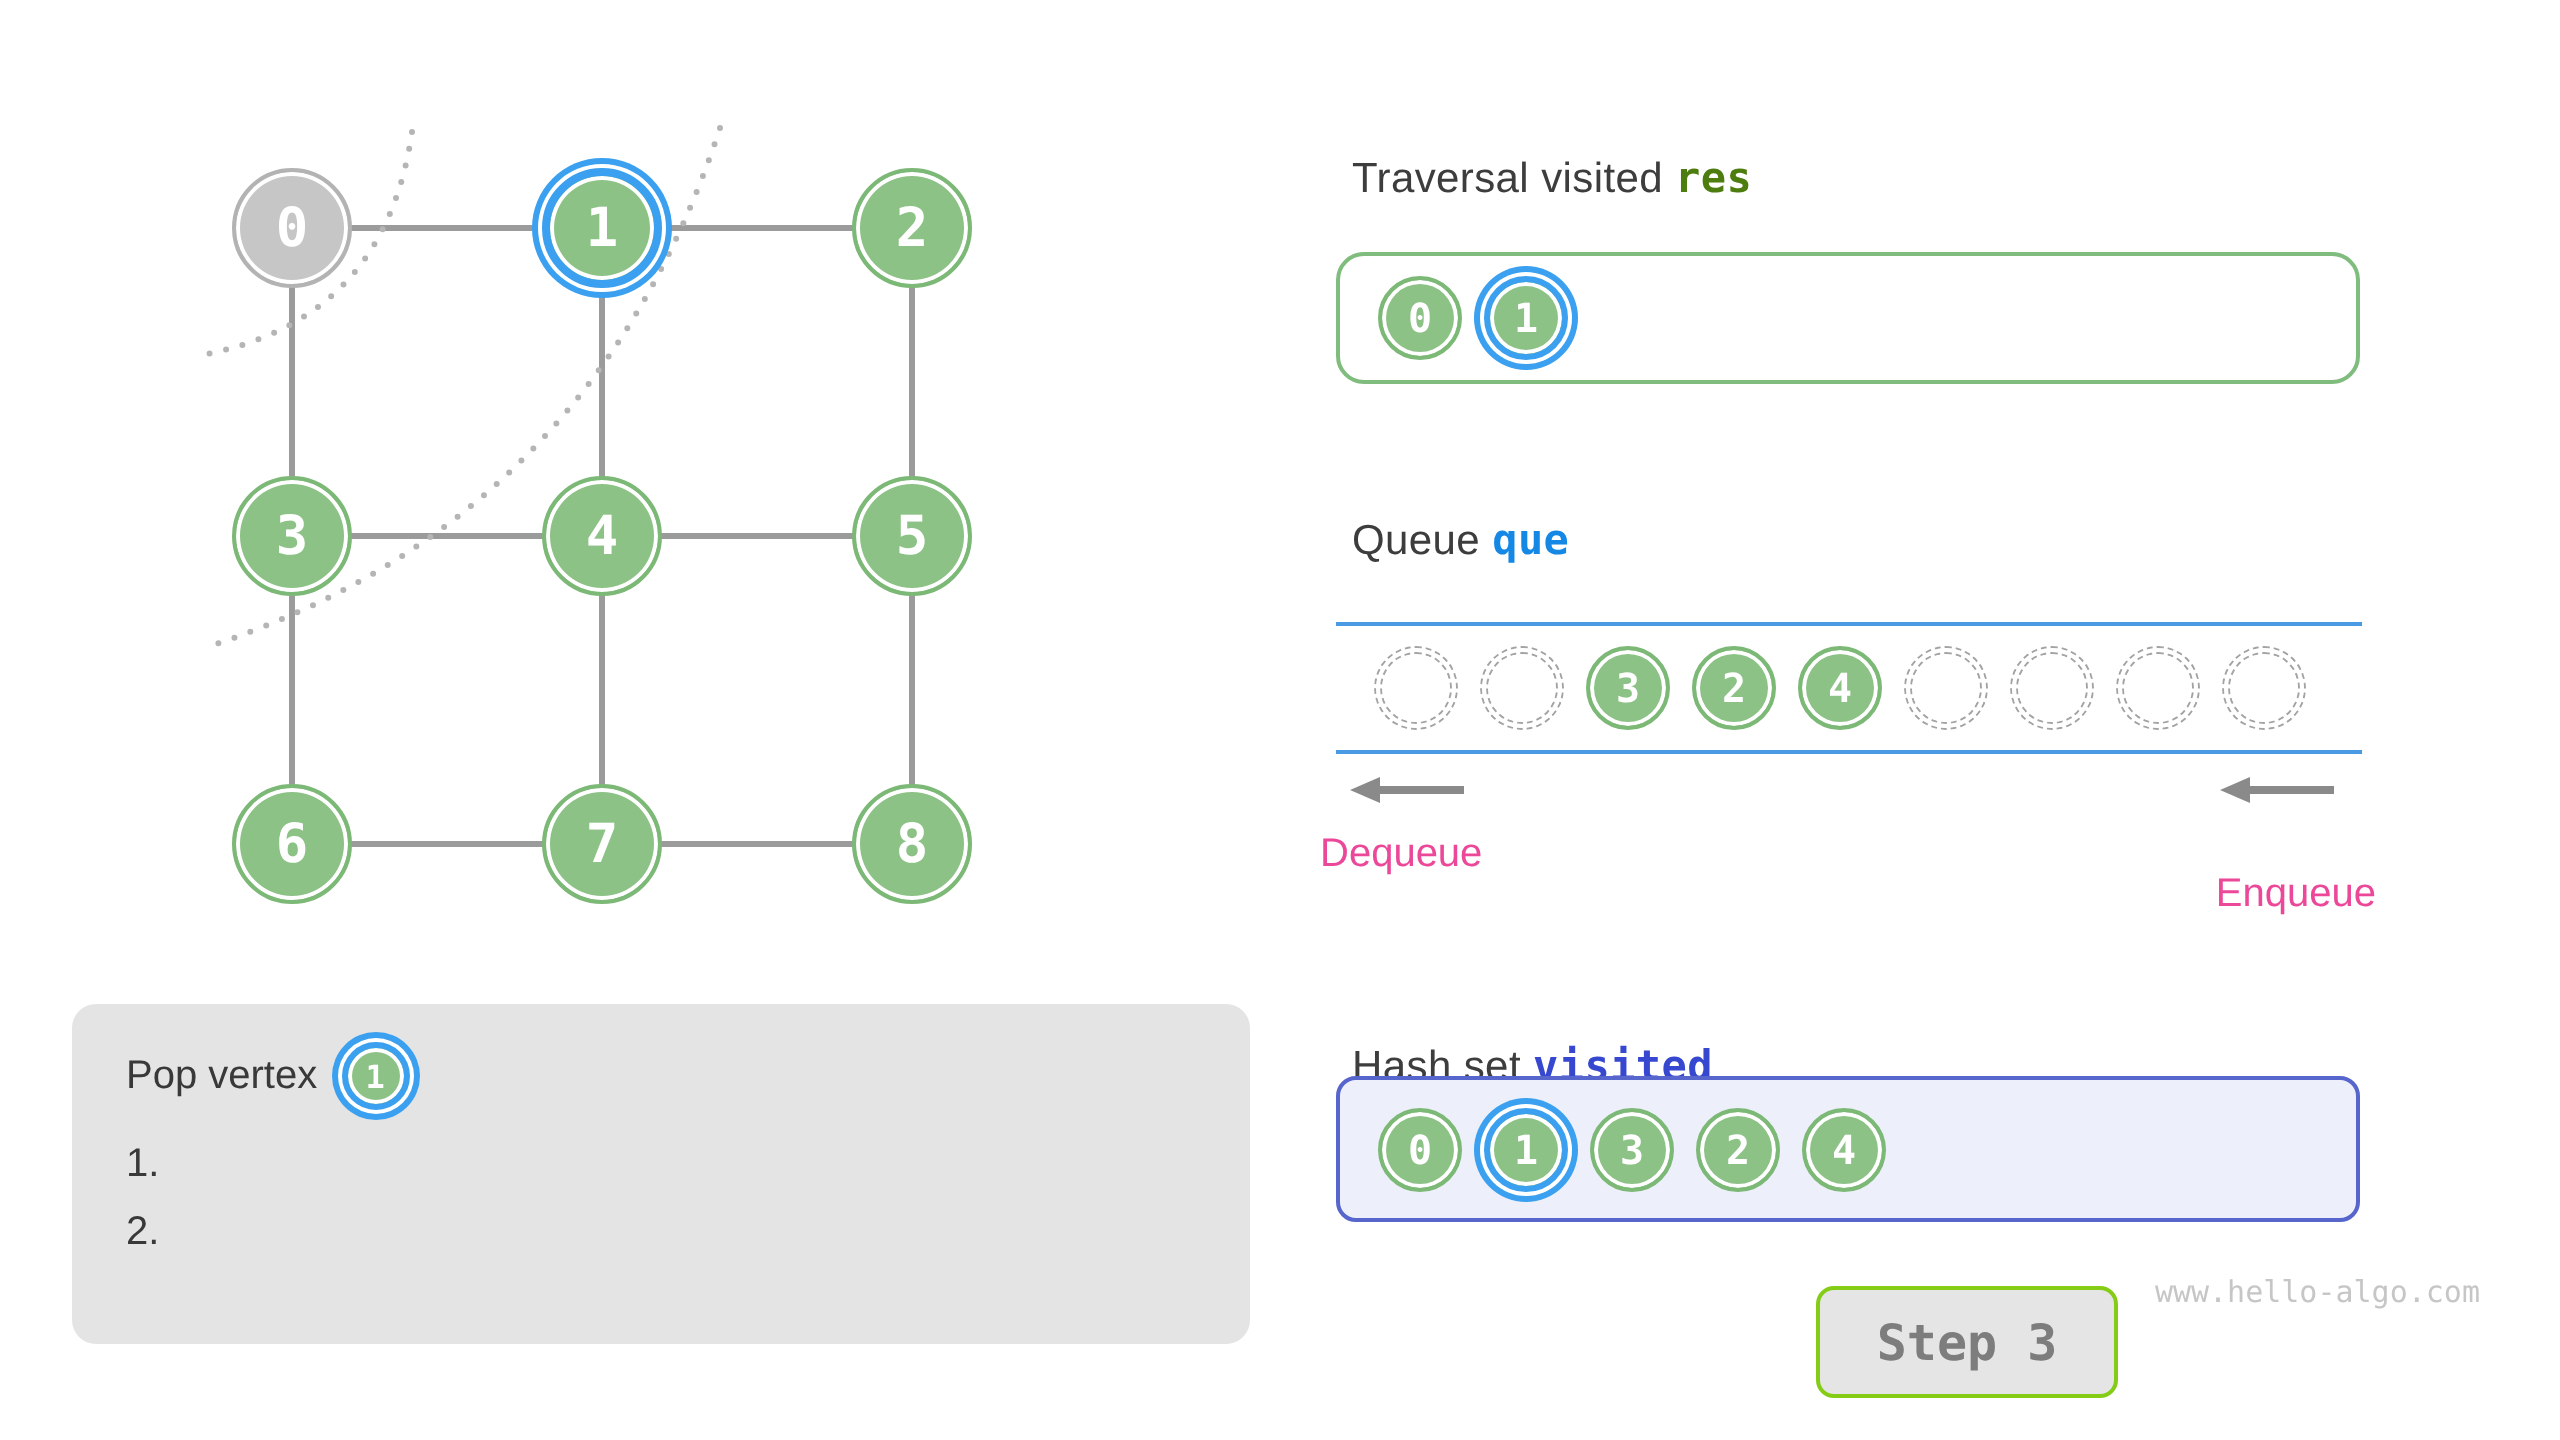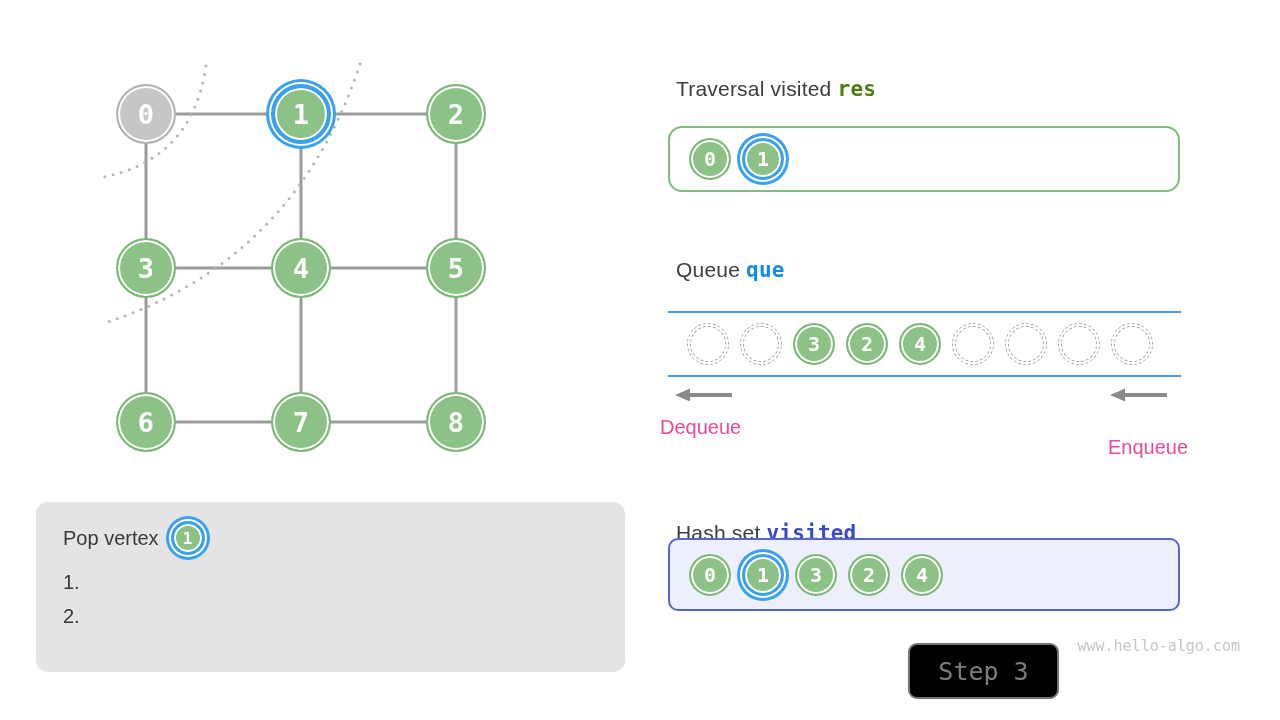--- a/index.html
+++ b/index.html
@@ -47,23 +47,23 @@
   .explain{position:absolute;left:36px;top:502px;width:589px;height:170px;
     background:#e4e4e4;border-radius:12px;box-sizing:border-box;padding:16px 20px 0 27px;
     font-size:20px;color:#393939;}
   .explain-line1{display:flex;align-items:center;gap:12px;height:40px;}
   .explain-list{margin-top:10px;}
   .explain-item{display:flex;margin-top:6px;line-height:28px;}
   .explain-num{width:37px;flex:0 0 auto;}
   .explain-text{white-space:pre-wrap;}
   
   .step-box{position:absolute;left:908px;top:643px;width:147px;height:52px;
-    border:2px solid #737373;border-radius:9px;background:#000000;
+    border:2px solid #84cc16;border-radius:9px;background:#e5e5e5;
     display:flex;align-items:center;justify-content:center;
-    font-family:"DejaVu Sans Mono",monospace;font-weight:normal;font-size:25px;color:#7d7d7d;}
+    font-family:"DejaVu Sans Mono",monospace;font-weight:bold;font-size:25px;color:#7d7d7d;}
   .watermark{position:absolute;right:40px;top:637px;font-family:"DejaVu Sans Mono",monospace;
     font-size:15px;color:#c6c6c6;text-align:center;}
 </style>
 </head>
 <body>
 
 <div class="stage">
 
   <svg class="graph-svg" width="640" height="500" viewBox="0 0 640 500">
     <g stroke="#9b9b9b" stroke-width="3">

